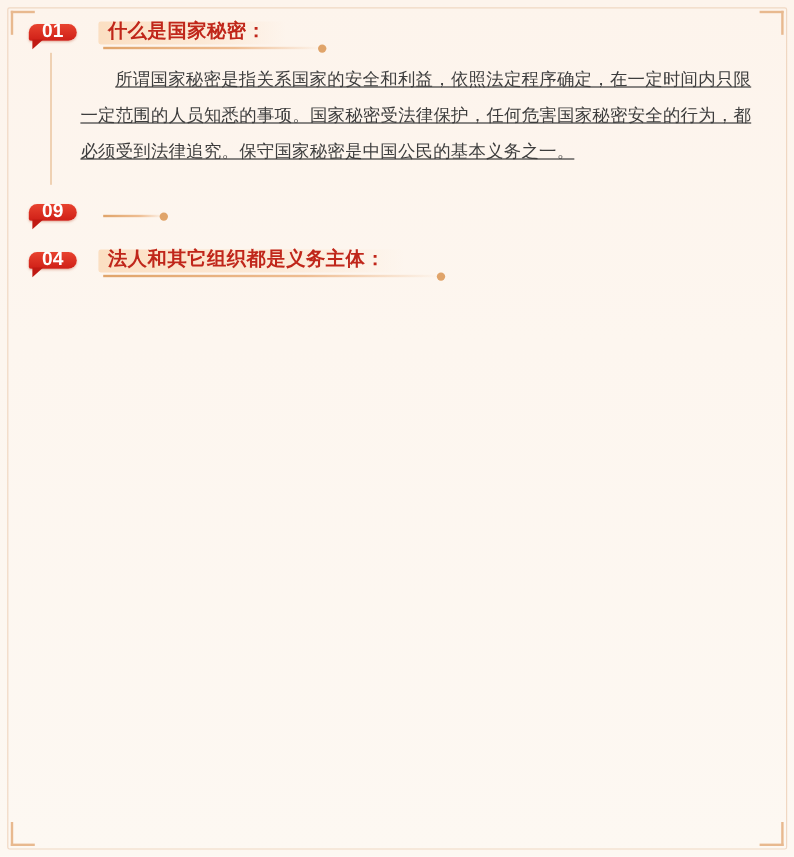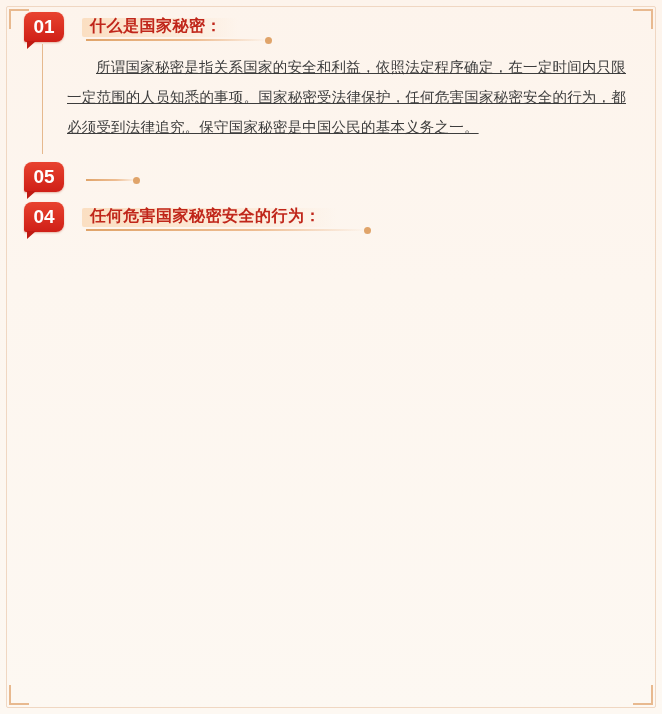--- a/index.html
+++ b/index.html
@@ -58,25 +58,25 @@
     display: flex;
     align-items: center;
     height: 34px;
     margin-left: 2px;
   }
 
   
   .badge {
     position: relative;
     width: 40px;
-    height: 30px;
+    height: 14px;
     border-radius: 8px 8px 8px 2px;
     background: linear-gradient(180deg, #e8432f 0%, #cf1f17 100%);
     color: #fff;
-    font-size: 19px;
+    font-size: 16px;
     font-weight: bold;
     display: flex;
     align-items: center;
     justify-content: center;
     box-shadow: 0 1px 2px rgba(180, 60, 30, 0.35);
     flex: 0 0 auto;
     z-index: 3;
   }
   .badge::after {
     content: "";
@@ -170,34 +170,34 @@
         <span class="title-dot" style="right:-34px;"></span>
       </div>
     </div>
     <div class="sec-body">
       <p class="para">所谓国家秘密是指关系国家的安全和利益，依照法定程序确定，在一定时间内只限一定范围的人员知悉的事项。国家秘密受法律保护，任何危害国家秘密安全的行为，都必须受到法律追究。保守国家秘密是中国公民的基本义务之一。</p>
     </div>
   </div>
 
   <div class="section">
     <div class="sec-head">
-      <div class="badge">05</div>
+      <div class="badge">09</div>
       <div class="title-wrap">
         <span class="title-bg"></span>
         <span class="title-underline"></span>
         <span class="title-dot" style="right:-34px;"></span>
       </div>
     </div>
   </div>
 
   <div class="section">
     <div class="sec-head">
       <div class="badge">04</div>
       <div class="title-wrap">
         <span class="title-bg"></span>
-        <span class="title-text">任何危害国家秘密安全的行为：</span>
+        <span class="title-text">法人和其它组织都是义务主体：</span>
         <span class="title-underline"></span>
         <span class="title-dot" style="right:-34px;"></span>
       </div>
     </div>
   </div>
 
 </div>
 
 </body></html>

